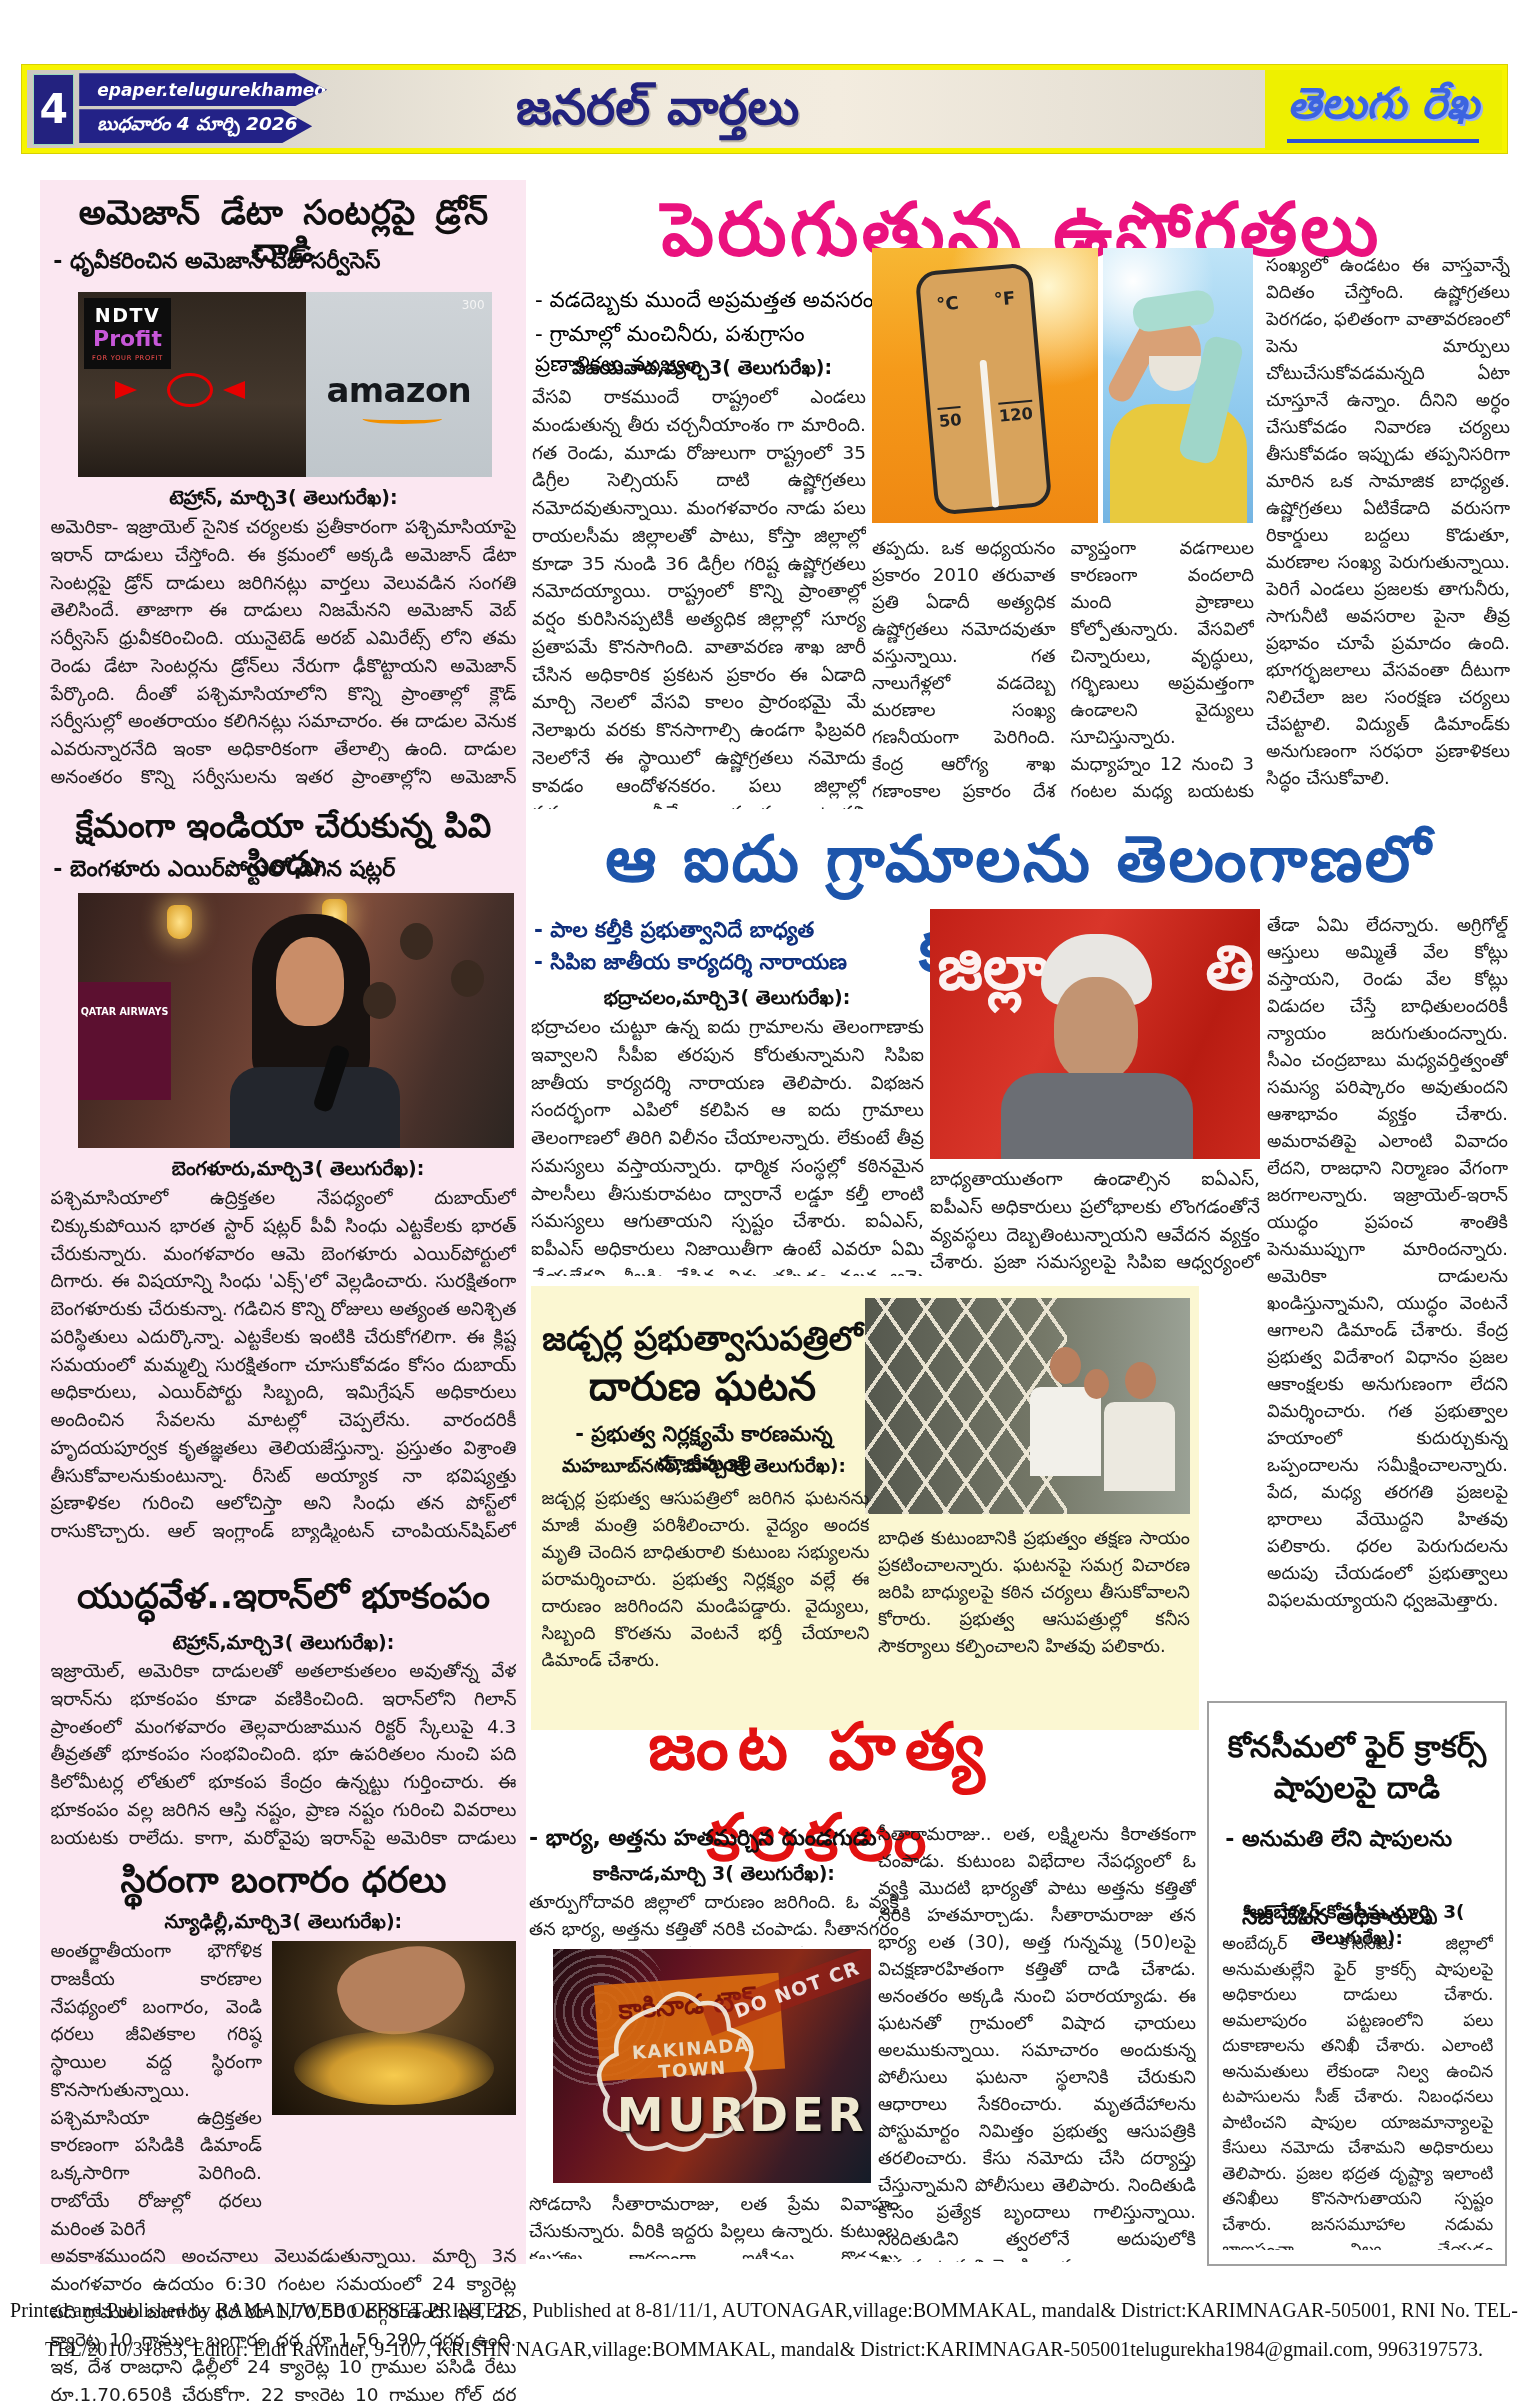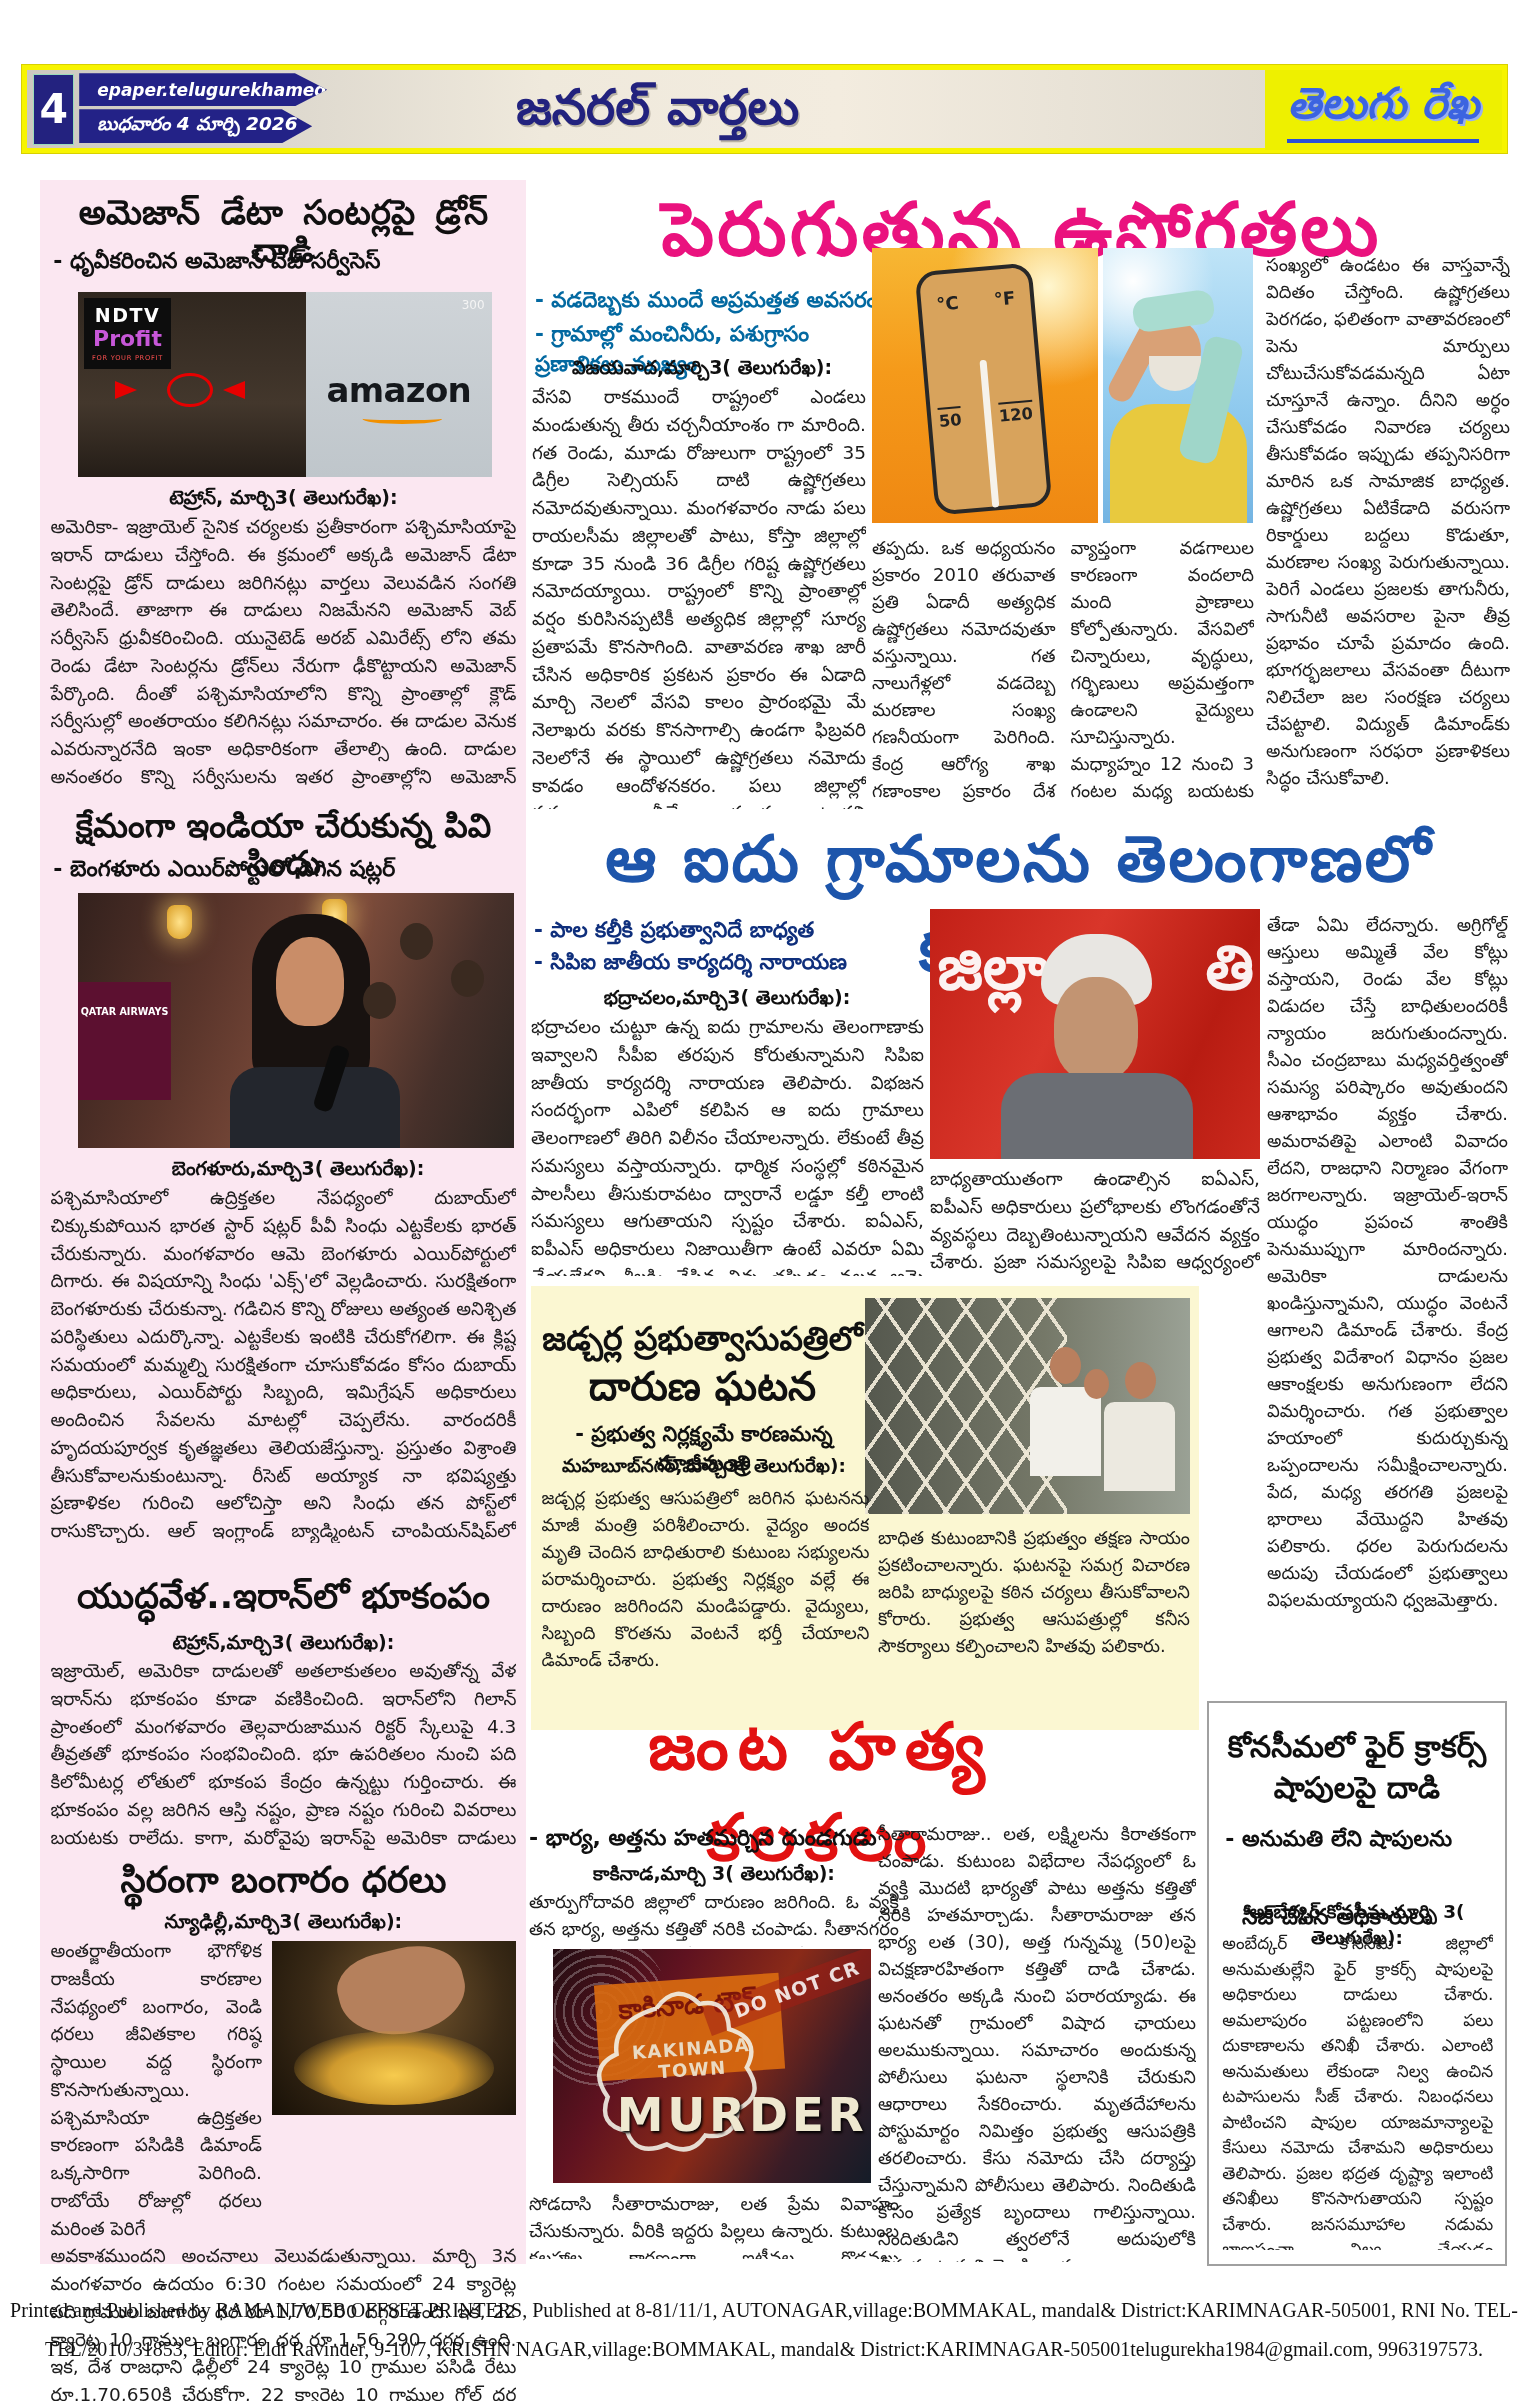--- a/index.html
+++ b/index.html
@@ -78,21 +78,21 @@
   .gold-photo { float:right; width:244px; height:174px; margin:4.4px 0 7.4px 10.4px; position:relative; overflow:hidden;
         background:radial-gradient(circle at 55% 35%, #7a5a30 0%, #3a2a16 55%, #171007 100%); }
   .gold-hand { position:absolute; left:67px; top:7.4px; width:126px; height:85px; background:#b5805c;
         border-radius:35% 45% 45% 55%; transform:rotate(-14deg); }
   .gold-glow { position:absolute; left:22px; right:22px; bottom:10.4px; height:74px; border-radius:50%;
         background:radial-gradient(ellipse at 50% 60%, #f7cb4e 0%, #cf9a2e 45%, rgba(0,0,0,0) 78%); }
 
   
   .temp-headline { left:535px; top:186px; width:973px; text-align:center; font-size:74px;
         font-weight:800; color:#ea127e; letter-spacing:3px; }
-  .temp-bullet { left:535px; width:355px; font-size:21.4px; font-weight:700; color:#0369a1; }
+  .temp-bullet { left:535px; width:355px; font-size:21.4px; font-weight:400; color:#000000; }
 
   .thermo { left:872px; top:248px; width:226px; height:275px; overflow:hidden;
         background:radial-gradient(circle at 78% 14%, #fff7d0 0%, rgba(255,247,208,0) 34%),
                    linear-gradient(180deg,#f7b733 0%,#f59a1a 45%,#ef8812 100%); }
   .thermo-stick { position:absolute; left:53px; top:19px; width:117px; height:244px; background:#d8a35c;
         border:4.4px solid #282828; border-radius:21px; transform:rotate(-5deg); }
   .thermo-label { position:absolute; font-size:18px; font-weight:700; color:#222; }
   .thermo-num { position:absolute; font-size:16.3px; font-weight:700; color:#222; border-top:2.2px solid #222; padding-top:1.5px; }
   .thermo-cap { position:absolute; left:53px; top:89px; width:7.4px; height:148px; background:#f6f2ea; border-radius:4.4px; }
 

